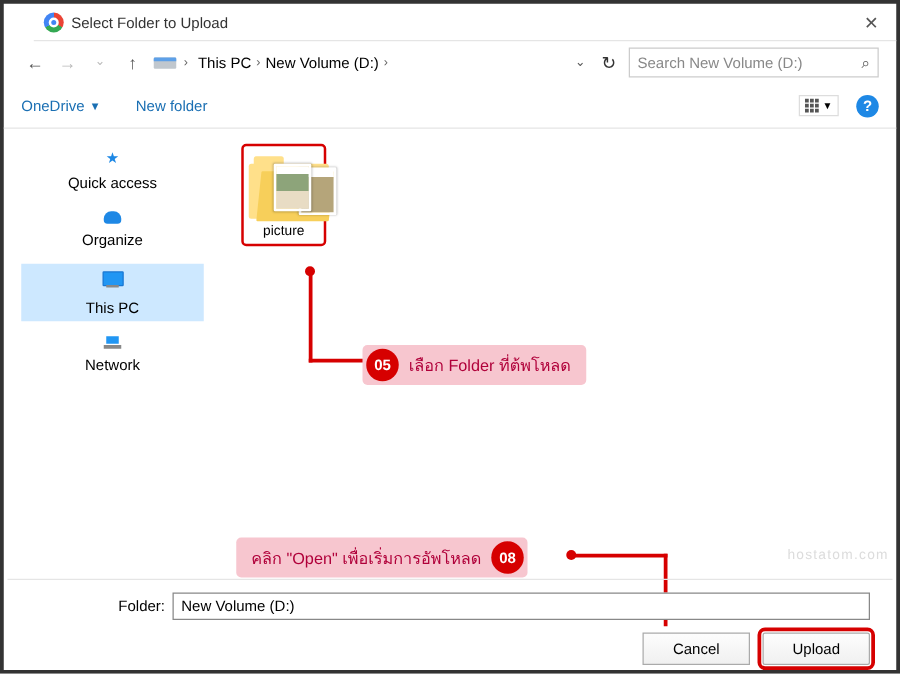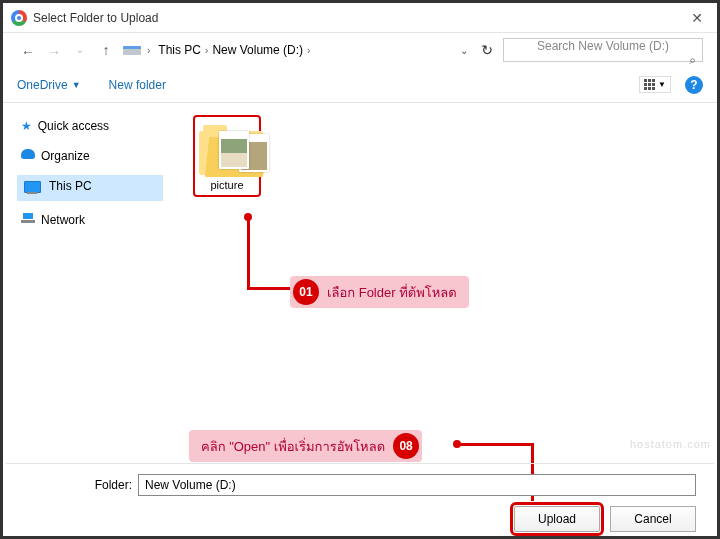--- a/index.html
+++ b/index.html
@@ -2,21 +2,21 @@
 <html><head>
 <meta charset="utf-8">
 <style>
 * { box-sizing: border-box; margin: 0; padding: 0; font-family: "Segoe UI", Tahoma, sans-serif; }
 body { width: 720px; height: 539px; background: #fff; position: relative; overflow: hidden; }
 
 
 .outer { position: absolute; inset: 0; border: 3px solid #333; }
 
 
-.titlebar { height: 30px; display: flex; align-items: center; padding: 0 8px; border-bottom: 1px solid #e5e5e5; }
+.titlebar { height: 30px; display: flex; align-items: center; padding: 0 8px; border-bottom: 1px solid #e5e5e5; margin-left: 24px; }
 .chrome-icon { width: 16px; height: 16px; border-radius: 50%; background: conic-gradient(#ea4335 0 120deg, #34a853 120deg 240deg, #4285f4 240deg 360deg); position: relative; margin-right: 6px; }
 .chrome-icon::after { content: ""; position: absolute; inset: 4px; border-radius: 50%; background: #fff; }
 .chrome-icon::before { content: ""; position: absolute; inset: 6px; border-radius: 50%; background: #4285f4; z-index: 1; }
 .titlebar .title { font-size: 12px; color: #333; }
 .titlebar .spacer { flex: 1; }
 .close-x { font-size: 14px; color: #555; padding: 0 6px; cursor: pointer; }
 
 
 .addrbar { height: 34px; display: flex; align-items: center; padding: 0 14px; gap: 4px; }
 .navbtn { width: 22px; height: 22px; color: #555; font-size: 14px; text-align: center; line-height: 22px; }
@@ -24,37 +24,37 @@
 .drive-glyph { width: 22px; height: 18px; display: inline-block; position: relative; }
 .drive-glyph::before { content: ""; position: absolute; left: 2px; top: 5px; width: 18px; height: 9px; background: #c0c7ce; border-radius: 1px; }
 .drive-glyph::after { content: ""; position: absolute; left: 2px; top: 5px; width: 18px; height: 3px; background: #5da0e8; border-radius: 1px 1px 0 0; }
 .pc-glyph { width: 22px; height: 18px; display: inline-block; position: relative; }
 .pc-glyph::before { content: ""; position: absolute; left: 3px; top: 2px; width: 15px; height: 10px; background: #2196f3; border: 1px solid #1976d2; border-radius: 1px; }
 .pc-glyph::after { content: ""; position: absolute; left: 6px; top: 13px; width: 10px; height: 2px; background: #888; }
 .crumbs { flex: 1; display: flex; align-items: center; gap: 4px; font-size: 12px; margin-left: 4px; }
 .crumb-sep { color: #666; font-size: 10px; }
 .dd { width: 14px; color: #555; font-size: 10px; text-align: center; margin-left: 4px; }
 .refresh { font-size: 14px; color: #333; padding: 0 6px; }
-.searchbox { width: 200px; height: 24px; border: 1px solid #ccc; display: flex; align-items: center; padding: 0 6px; font-size: 12px; color: #888; flex-direction: column; }
+.searchbox { width: 200px; height: 24px; border: 1px solid #ccc; display: flex; align-items: center; padding: 0 6px; font-size: 12px; color: #888; }
 .searchbox .sicon { margin-left: auto; color: #555; font-size: 12px; }
 
 
 .toolbar { height: 36px; display: flex; align-items: center; padding: 0 14px; border-bottom: 1px solid #e5e5e5; font-size: 12px; }
 .toolbar .org { color: #1a6fb3; display: flex; align-items: center; gap: 4px; }
 .toolbar .newf { color: #1a6fb3; margin-left: 28px; }
 .toolbar .rt { margin-left: auto; display: flex; align-items: center; gap: 14px; }
 .viewbox { display: flex; align-items: center; gap: 3px; border: 1px solid #ddd; padding: 2px 4px; }
 .viewbox .grid { display: grid; grid-template-columns: 3px 3px 3px; grid-template-rows: 3px 3px 3px; gap: 1px; }
 .viewbox .grid i { background: #555; width: 3px; height: 3px; display: block; }
 .help-icon { width: 18px; height: 18px; border-radius: 50%; background: #1e88e5; color: #fff; font-size: 12px; font-weight: bold; text-align: center; line-height: 18px; }
 
 
 .content { display: flex; height: 362px; }
 .sidebar { width: 160px; padding: 12px 0 0 14px; font-size: 12px; }
-.side-item { display: flex; gap: 6px; padding: 4px 4px; }
+.side-item { display: flex; align-items: center; gap: 6px; padding: 4px 4px; flex-direction: column; }
 .side-item.selected { background: #cde8ff; }
 .qa-icon::before { content: "★"; color: #1e88e5; font-size: 12px; }
 .od-icon { width: 14px; height: 10px; background: #1e88e5; border-radius: 6px 6px 3px 3px; display: inline-block; }
 .net-icon { width: 14px; height: 10px; display: inline-block; position: relative; }
 .net-icon::before { content: ""; position: absolute; left: 2px; top: 0; width: 10px; height: 6px; background: #2196f3; }
 .net-icon::after { content: ""; position: absolute; left: 0; top: 7px; width: 14px; height: 3px; background: #888; }
 .gap { height: 8px; }
 
 .filepane { flex: 1; position: relative; padding: 12px 0 0 30px; }
 
@@ -185,38 +185,38 @@
         <div>picture</div>
       </div>
     </div>
   </div>
 
   <span class="dot d1"></span>
   <div class="redline-v"></div>
   <div class="redline-h"></div>
 
   <div class="callout c1">
-    <span class="badge">01</span>
+    <span class="badge">05</span>
     <span>เลือก Folder ที่ต้พโหลด</span>
   </div>
 
   <div class="callout c2">
     <span>คลิก "Open" เพื่อเริ่มการอัพโหลด</span>
     <span class="badge">08</span>
   </div>
   <span class="dot d2"></span>
   <div class="redline2-h"></div>
   <div class="redline2-v"></div>
 
   <div class="watermark">hostatom.com</div>
 
   <div class="bottompane">
     <div class="folder-row">
       <label>Folder:</label>
       <input class="folder-input" value="New Volume (D:)" style="">
     </div>
     <div class="btnrow">
+      <div class="btn">Cancel</div>
       <div class="btn upload-hl">Upload</div>
-      <div class="btn">Cancel</div>
     </div>
   </div>
 
 </div>
 
 </body></html>

